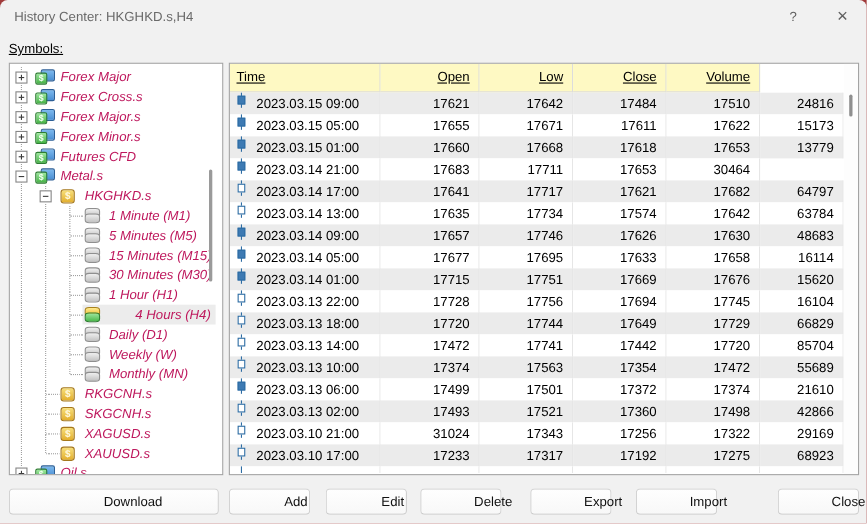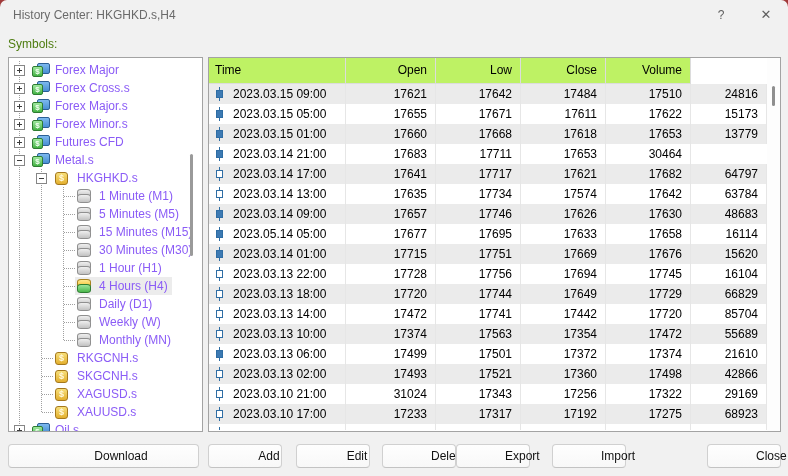--- a/index.html
+++ b/index.html
@@ -7,21 +7,21 @@
   .stage{position:relative;width:788px;height:476px;background:#a03a3a;overflow:hidden;}
   .dialog{position:absolute;inset:0;background:#f1f1f1;border-radius:7px 7px 0 0;overflow:hidden;}
 
   
   .titlebar{position:absolute;left:0;top:0;right:0;height:30px;}
   .title{position:absolute;left:13px;top:0;line-height:30px;color:#6a6a6a;}
   .tb-help{position:absolute;right:54px;top:0;width:26px;line-height:30px;text-align:center;color:#5f5f5f;cursor:default;}
   .tb-close{position:absolute;right:8px;top:0;width:28px;line-height:30px;text-align:center;color:#5f5f5f;font-size:13px;cursor:default;}
 
   
-  .lab{position:absolute;top:37px;color:#4d7c0f;}
+  .lab{position:absolute;top:37px;color:#000000;text-decoration:underline;}
   .lab-symbols{left:8px;}
   .lab-db{left:253px;margin-top:36px;}
 
   
   .panel{position:absolute;top:57px;height:373px;background:#fff;border:1px solid #a3a3a3;}
   .tree-panel{left:8px;width:193px;overflow:hidden;}
   .table-panel{left:208px;width:571px;display:flex;overflow:hidden;}
 
   
   .tree{padding-top:3px;position:relative;}
@@ -30,61 +30,61 @@
   .g-v::before,.g-t::before,.g-e::before,.g-xp::before,.g-xm::before{
     content:'';position:absolute;left:10px;top:0;bottom:0;width:1px;
     background-image:repeating-linear-gradient(to bottom,#a0a0a0 0 1px,transparent 1px 2px);}
   .g-e::before{bottom:9px;}
   .g-t::after,.g-e::after{content:'';position:absolute;left:11px;right:-1px;top:9px;height:1px;
     background-image:repeating-linear-gradient(to right,#a0a0a0 0 1px,transparent 1px 2px);}
   .exp{position:absolute;left:5px;top:4px;width:9px;height:9px;background:#fff;border:1px solid #868686;box-sizing:content-box;}
   .exp::before{content:'';position:absolute;left:2px;top:4px;width:5px;height:1px;background:#3c3c3c;}
   .exp.plus::after{content:'';position:absolute;left:4px;top:2px;width:1px;height:5px;background:#3c3c3c;}
   .hl{display:flex;align-items:center;height:18px;padding:0 4px 0 1px;}
-  .trow.sel .hl{background:#ececec;}
-  .tlabel{margin-left:5px;color:#8b5cf6;}
+  .trow.sel .hl{background:#ececec;gap:24px;}
+  .tlabel{margin-left:5px;color:#be185d;font-style:italic;}
   .ticon{width:18px;height:14px;position:relative;flex:none;}
   
   .i-folder .fback{position:absolute;right:0;top:0;width:11px;height:9px;background:linear-gradient(#7cb9ee,#4a8fd4);border:1px solid #2c5f96;border-radius:2px;}
   .i-folder .ffront{position:absolute;left:0;bottom:0;width:9px;height:9px;background:linear-gradient(#9fe89f,#44b344);border:1px solid #2e7d32;border-radius:2px;color:#f2fff2;font-weight:bold;font-size:8px;line-height:9px;text-align:center;}
   
   .i-symbol .sbox{position:absolute;left:1px;top:1px;width:11px;height:11px;background:linear-gradient(#f7df7a,#e3af2e);border:1px solid #a5781c;border-radius:3px;color:#fff9e0;font-weight:bold;font-size:9px;line-height:11px;text-align:center;}
   
   .i-tf .db{position:absolute;left:1px;width:12px;height:7px;border:1px solid #8f8f8f;border-radius:4px/3px;background:linear-gradient(#efefef,#c2c2c2);}
   .i-tf .db.top{top:0;}
   .i-tf .db.bot{bottom:0;}
   .i-tf.on .db.top{background:linear-gradient(#ffe98e,#f0be2c);border-color:#a8821e;}
   .i-tf.on .db.bot{background:linear-gradient(#9ce59c,#4cb84c);border-color:#2e7d32;}
   .tree-scroll{position:absolute;right:9px;top:96px;width:3px;height:102px;background:#9a9a9a;border-radius:2px;}
 
   
   .tcontent{width:558px;flex:none;}
   .tgrid{display:grid;grid-template-columns:137px 90px 85px 85px 85px 76px;}
-  .th{height:25px;line-height:25px;background:#bef264;border-right:1px solid #dcdcdc;border-bottom:1px solid #dcdcdc;padding:0 8px 0 0;text-align:right;color:#000;}
+  .th{height:25px;line-height:25px;background:#fef9c3;border-right:1px solid #dcdcdc;border-bottom:1px solid #dcdcdc;padding:0 8px 0 0;text-align:right;color:#000;text-decoration:underline;}
   .th.first{text-align:left;padding:0 0 0 6px;}
   .rows{height:346px;overflow:hidden;}
   .tr{display:grid;grid-template-columns:137px 90px 85px 85px 85px 76px;height:20px;}
   .td{line-height:20px;border-right:1px solid #e6e6e6;padding:0 8px 0 0;text-align:right;background:#fff;color:#000;}
-  .td.time{display:flex;align-items:center;text-align:left;padding:0 0 0 6px;}
+  .td.time{display:flex;align-items:flex-start;text-align:left;padding:0 0 0 6px;}
   .tr.odd .td{background:#ebebeb;}
   .candle{position:relative;width:9px;height:14px;flex:none;margin-right:9px;}
   .candle::before{content:'';position:absolute;left:4px;top:0;bottom:0;width:1px;background:#2e6da4;}
   .candle .cb{position:absolute;left:1px;right:1px;top:3px;bottom:3px;border:1px solid #2e6da4;background:#3d7ab3;}
   .candle.hollow .cb{background:#fff;}
   .vscroll{position:relative;width:13px;flex:none;background:#fdfdfd;}
   .vscroll .thumb{position:absolute;left:5px;top:28px;width:3px;height:20px;background:#8f8f8f;border-radius:2px;}
 
   
   .btn{position:absolute;top:444px;height:24px;box-sizing:border-box;background:linear-gradient(#fefefe,#f8f8f8);border:1px solid #d0d0d0;border-bottom-color:#c3c3c3;border-radius:4px;text-align:center;line-height:22px;color:#111;cursor:default;padding-left:35px;}
   .btn-download{left:8px;width:191px;}
   .btn-group{position:absolute;left:208px;right:7px;top:444px;height:24px;display:flex;}
   .gbtn{height:24px;box-sizing:border-box;background:linear-gradient(#fefefe,#f8f8f8);border:1px solid #d0d0d0;border-bottom-color:#c3c3c3;border-radius:4px;text-align:center;line-height:22px;color:#111;width:74px;flex:none;cursor:default;padding-left:48px;}
   .gbtn.b-edit{margin-left:14px;}
   .gbtn.b-delete{margin-left:12px;}
-  .gbtn.b-export{}
+  .gbtn.b-export{margin-left:26px;}
   .gbtn.b-import{margin-left:22px;}
   .gbtn.b-close{margin-left:auto;}
 </style>
 </head>
 <body>
 
 <div class="stage">
   <div class="dialog">
 
     <div class="titlebar">
@@ -444,21 +444,21 @@
               <div class="td">17746</div>
               <div class="td">17626</div>
               <div class="td">17630</div>
               <div class="td">48683</div>
             </div>
             <div class="tr">
               <div class="td time">
                 <span class="candle">
                   <span class="cb"></span>
                 </span>
-                <span>2023.05.14 05:00</span>
+                <span>2023.03.14 05:00</span>
               </div>
               <div class="td">17677</div>
               <div class="td">17695</div>
               <div class="td">17633</div>
               <div class="td">17658</div>
               <div class="td">16114</div>
             </div>
             <div class="tr odd">
               <div class="td time">
                 <span class="candle">

